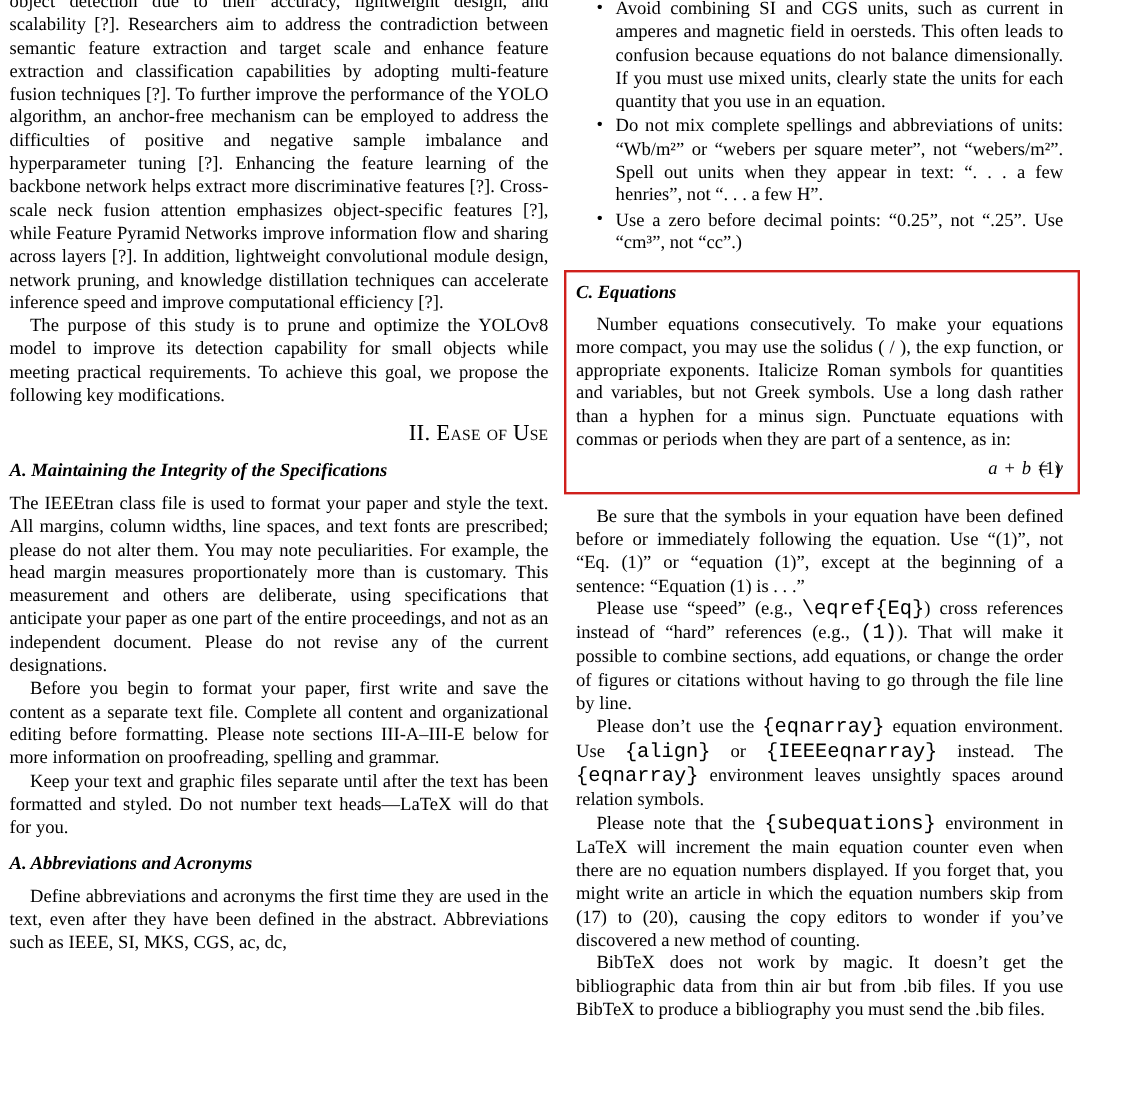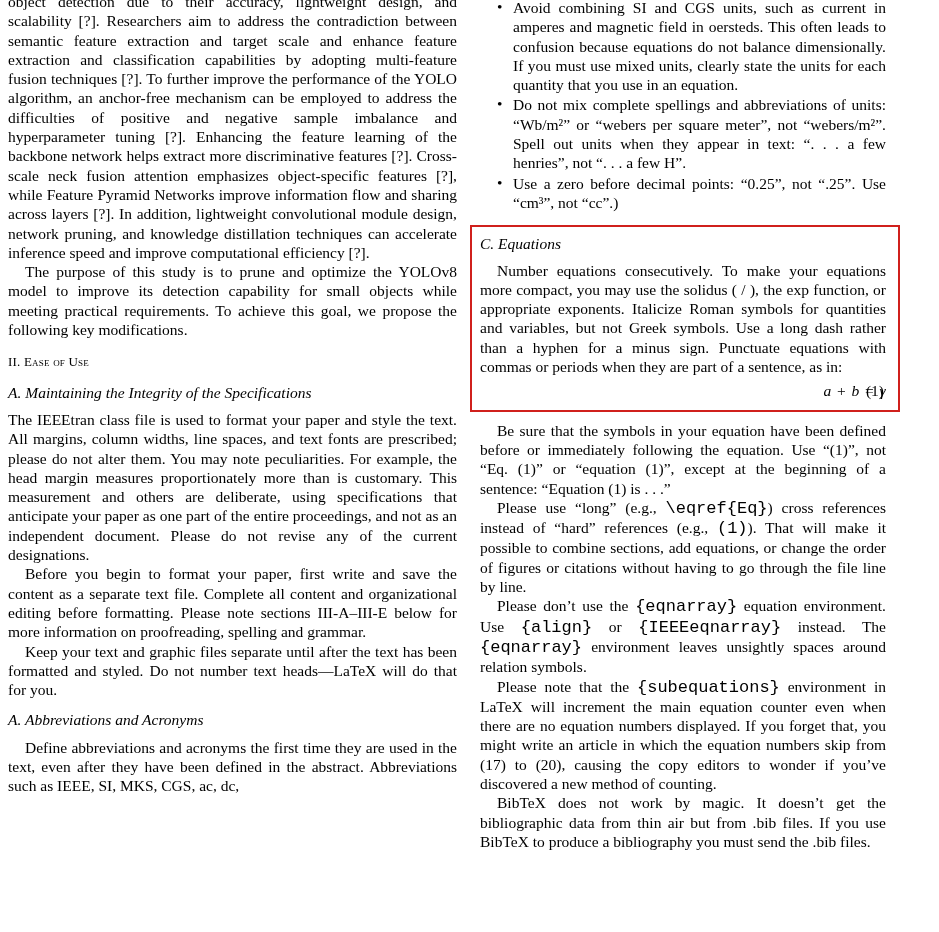--- a/index.html
+++ b/index.html
@@ -12,27 +12,27 @@
   }
   .page { display: flex; column-gap: 23px; padding-left: 8px; height: 100%; overflow: hidden; }
   .col { text-align: justify; line-height: 19.3px; }
   .col-left  { width: 449px; margin-top: -8px; }
   .col-right { width: 406px; margin-top: -2px; }
 
   .para { text-indent: 17px; }
   .noindent { text-indent: 0; }
 
   .section-heading {
-    font-size: 13px; font-weight: normal; font-variant: small-caps;
-    text-align: left; text-indent: 0;
+    font-size: 19px; font-weight: normal; font-variant: small-caps;
+    text-align: right; text-indent: 0;
     margin: 13px 0 10px;
     letter-spacing: 0.2px;
   }
   .subsection-heading {
-    font-size: 15.5px; font-weight: normal; font-style: italic;
+    font-size: 15.5px; font-weight: bold; font-style: italic;
     text-align: left; text-indent: 0;
     margin: 11px 0 8px;
   }
 
   .unit-list { list-style: none; }
   .unit-list li { position: relative; padding-left: 33px; margin-bottom: 1px; }
   .unit-list li::before { content: "\2022"; position: absolute; left: 17px; top: -1px; }
 
   .annotation-box {
     border: 2.5px solid #d0201c;
@@ -79,19 +79,19 @@
       <h3 class="subsection-heading">C. Equations</h3>
       <p class="para">Number equations consecutively. To make your equations more compact, you may use the solidus ( / ), the exp function, or appropriate exponents. Italicize Roman symbols for quantities and variables, but not Greek symbols. Use a long dash rather than a hyphen for a minus sign. Punctuate equations with commas or periods when they are part of a sentence, as in:</p>
       <div class="equation-row">
         <span class="equation">a + b = γ</span>
         <span class="equation-number">(1)</span>
       </div>
     </div>
 
     <p class="para">Be sure that the symbols in your equation have been defined before or immediately following the equation. Use “(1)”, not “Eq. (1)” or “equation (1)”, except at the beginning of a sentence: “Equation (1) is . . .”</p>
 
-    <p class="para"><span>Please use “long” (e.g., </span><span class="code">\eqref{Eq}</span><span>) cross references instead of “hard” references (e.g., </span><span class="code">(1)</span><span>). That will make it possible to combine sections, add equations, or change the order of figures or citations without having to go through the file line by line.</span></p>
+    <p class="para"><span>Please use “speed” (e.g., </span><span class="code">\eqref{Eq}</span><span>) cross references instead of “hard” references (e.g., </span><span class="code">(1)</span><span>). That will make it possible to combine sections, add equations, or change the order of figures or citations without having to go through the file line by line.</span></p>
     <p class="para"><span>Please don’t use the </span><span class="code">{eqnarray}</span><span> equation environment. Use </span><span class="code">{align}</span><span> or </span><span class="code">{IEEEeqnarray}</span><span> instead. The </span><span class="code">{eqnarray}</span><span> environment leaves unsightly spaces around relation symbols.</span></p>
     <p class="para"><span>Please note that the </span><span class="code">{subequations}</span><span> environment in LaTeX will increment the main equation counter even when there are no equation numbers displayed. If you forget that, you might write an article in which the equation numbers skip from (17) to (20), causing the copy editors to wonder if you’ve discovered a new method of counting.</span></p>
     <p class="para">BibTeX does not work by magic. It doesn’t get the bibliographic data from thin air but from .bib files. If you use BibTeX to produce a bibliography you must send the .bib files.</p>
   </div>
 
 </div>
 
 </body></html>

